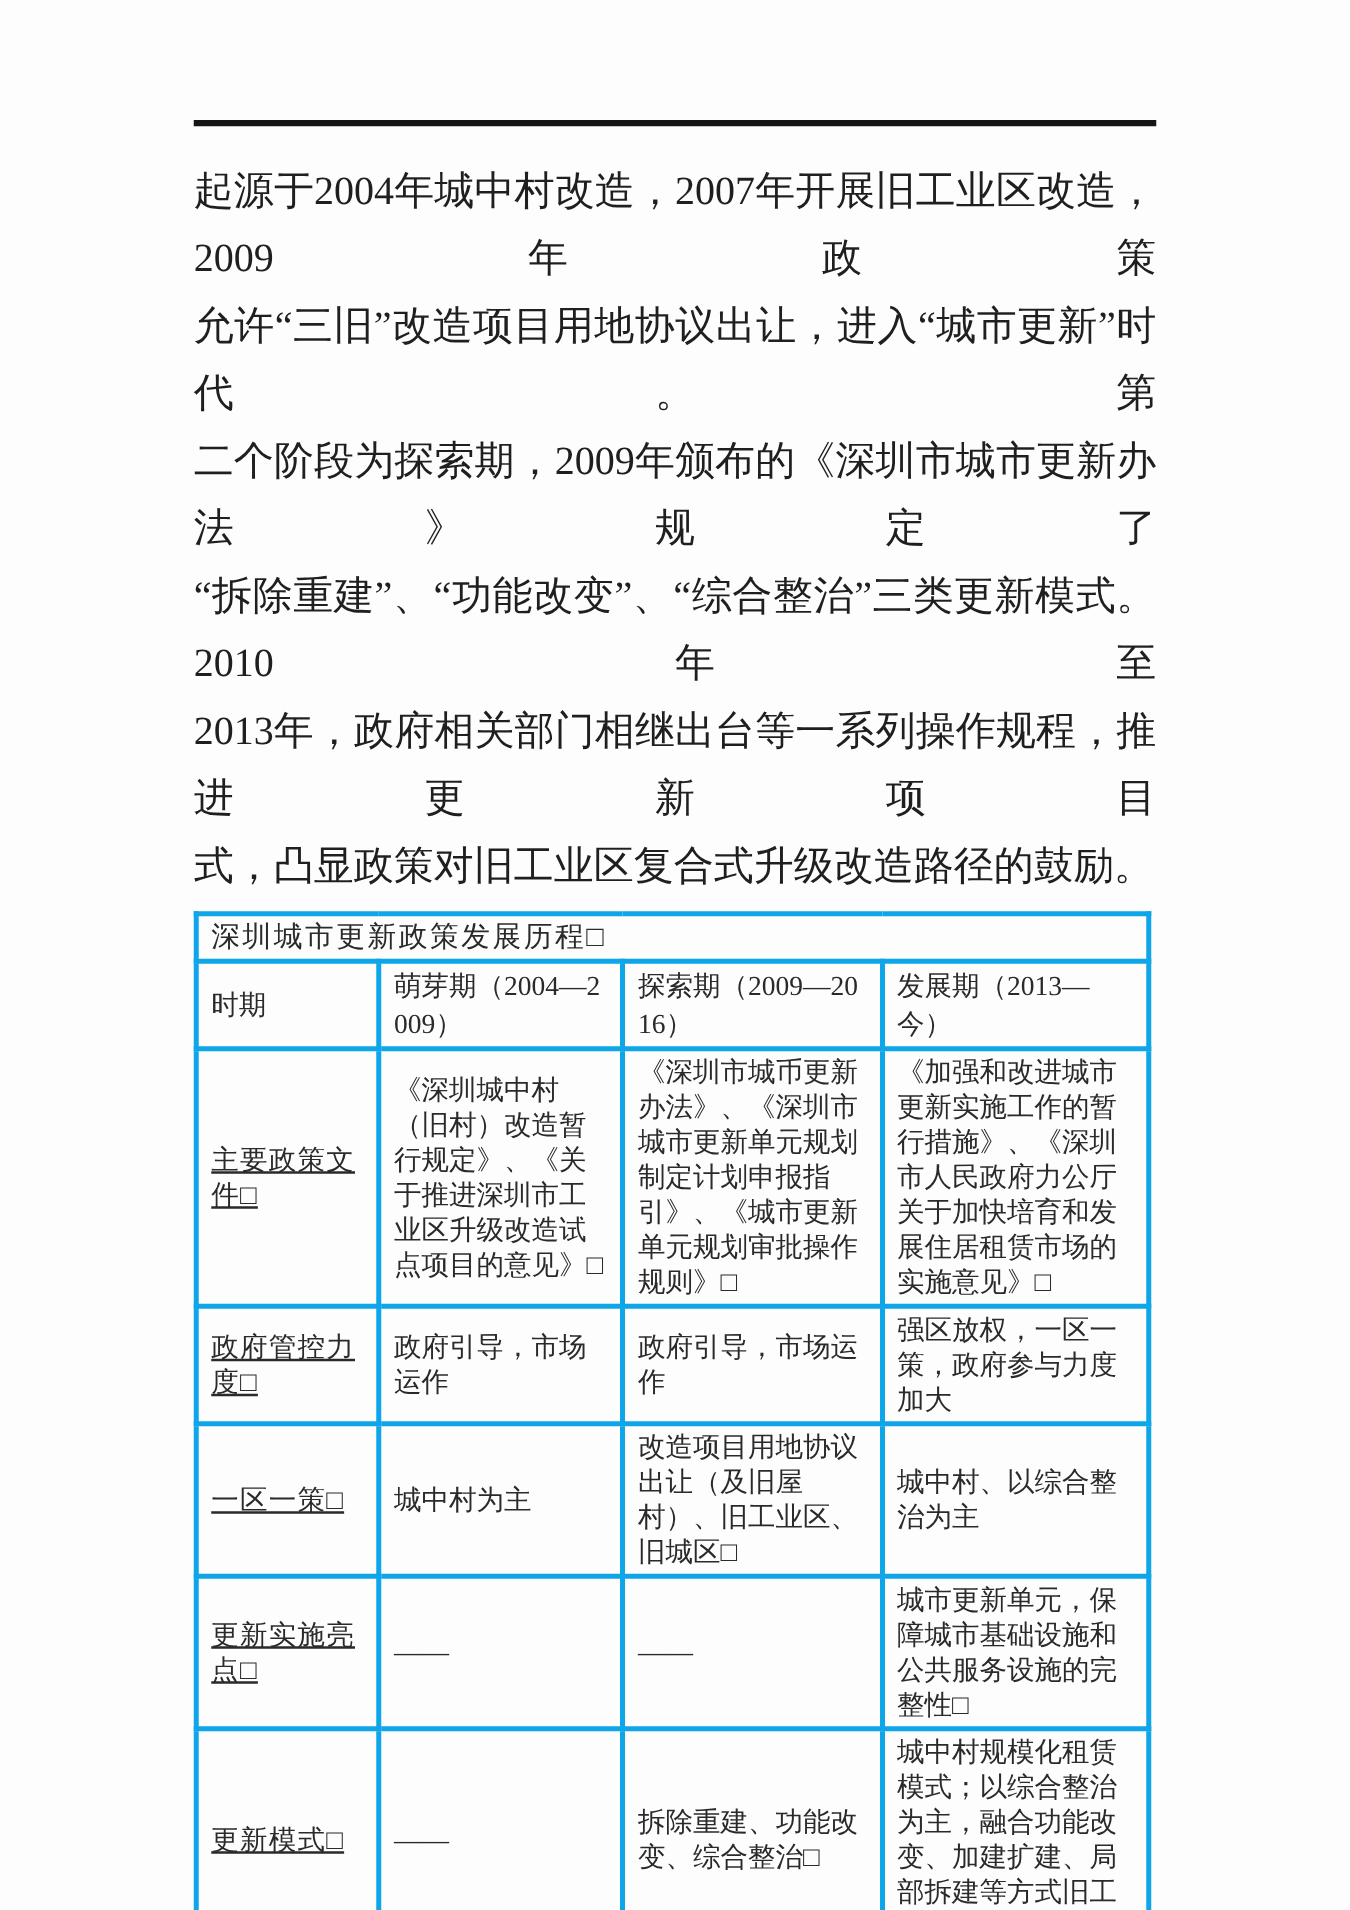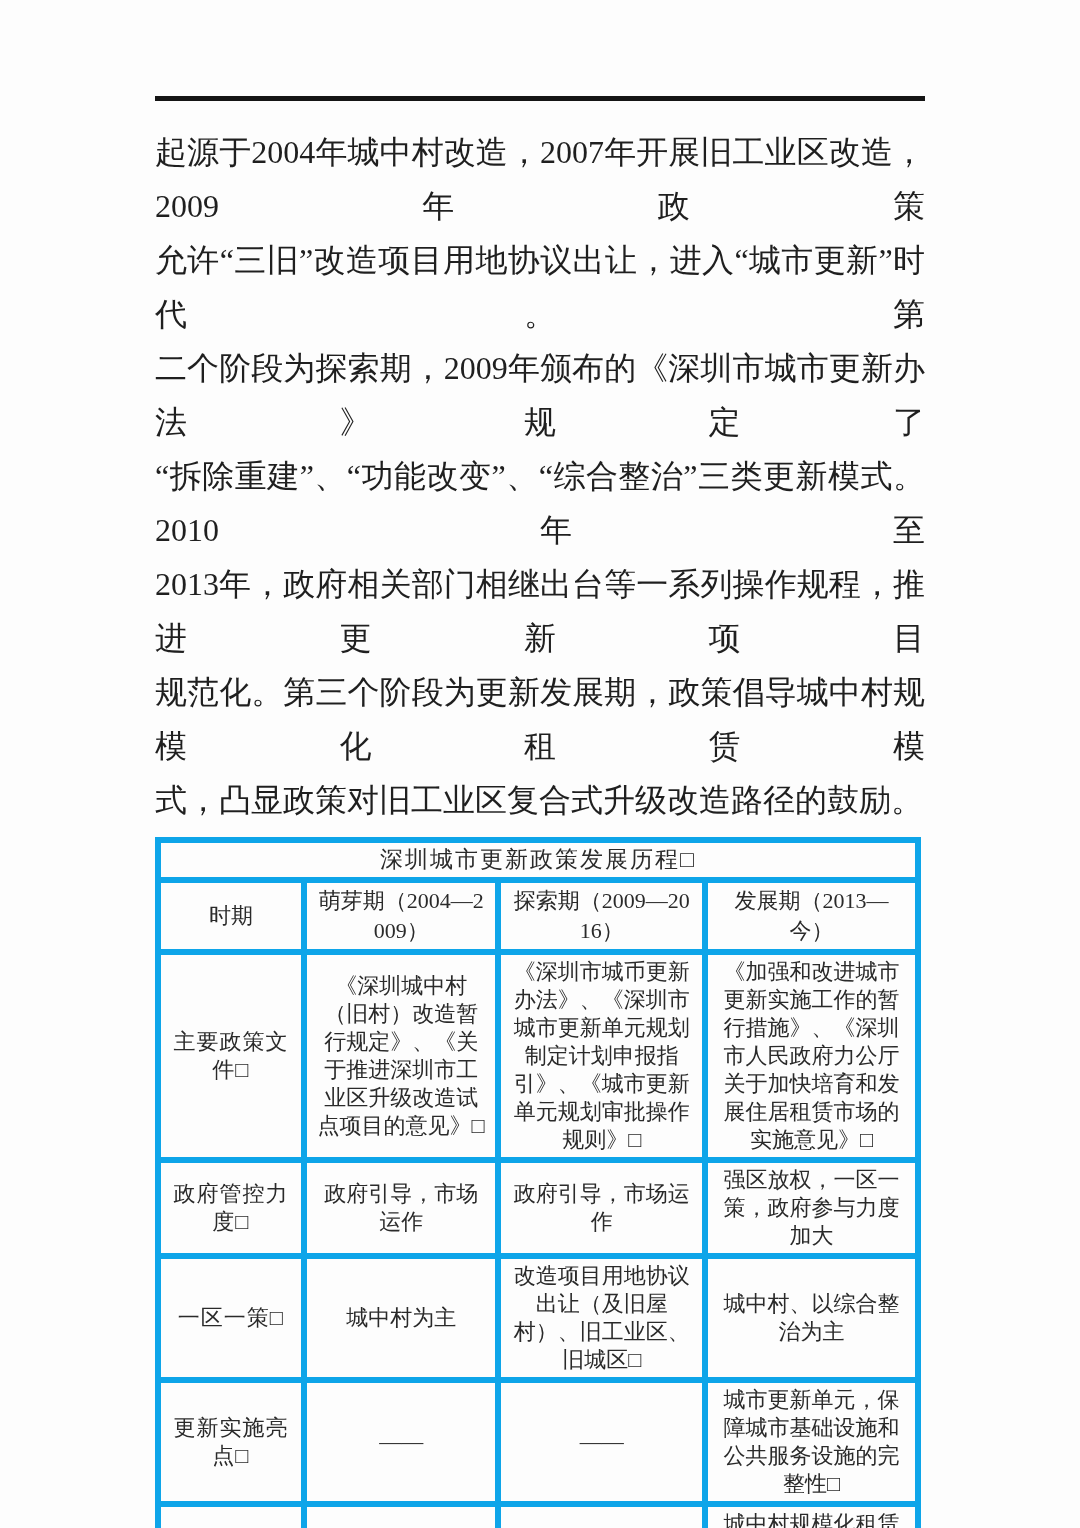--- a/index.html
+++ b/index.html
@@ -43,54 +43,53 @@
   table.policy {
     margin-top: 10px;
     width: 766px;
     border-collapse: collapse;
     table-layout: fixed;
     font-size: 22px;
     line-height: 28px;
     color: #2a2a2a;
   }
   table.policy td, table.policy th {
-    border: 6px solid #0ea5e9;
-    text-align: center;
+    border: 4px solid #0ea5e9;
+    text-align: left;
     vertical-align: middle;
     padding: 3px 10px;
     font-weight: normal;
     word-break: break-all;
   }
   td.tbl-title {
     font-size: 23px;
     padding: 2px 4px;
     letter-spacing: 2px;
   }
   th.col-header { line-height: 30px; }
-  th.row-label { letter-spacing: 1px; }
+  th.row-label { letter-spacing: 1px; text-decoration: underline; }
   tr.r-docs td, tr.r-docs th { height: 196px; }
   tr.r-gov td, tr.r-gov th { height: 80px; }
   tr.r-target td, tr.r-target th { height: 110px; }
   tr.r-highlight td, tr.r-highlight th { height: 102px; }
   tr.r-mode td, tr.r-mode th { height: 162px; }
 </style>
 </head>
 <body>
 
 <div class="content">
 
   <div class="top-rule"></div>
 
   <div class="intro">
     <div class="jline">起源于2004年城中村改造，2007年开展旧工业区改造，2009年政策</div>
     <div class="jline">允许“三旧”改造项目用地协议出让，进入“城市更新”时代。第</div>
     <div class="jline">二个阶段为探索期，2009年颁布的《深圳市城市更新办法》规定了</div>
     <div class="jline">“拆除重建”、“功能改变”、“综合整治”三类更新模式。2010年至</div>
     <div class="jline">2013年，政府相关部门相继出台等一系列操作规程，推进更新项目</div>
-    <div class="jline">规范化。第三个阶段为更新发展期，政策倡导城中村规模化租赁模</div>
     <div class="jline lastline">式，凸显政策对旧工业区复合式升级改造路径的鼓励。</div>
   </div>
 
   <table class="policy">
     <colgroup>
       <col style="width:19.2%">
       <col style="width:25.6%">
       <col style="width:27.2%">
       <col style="width:28%">
     </colgroup>

